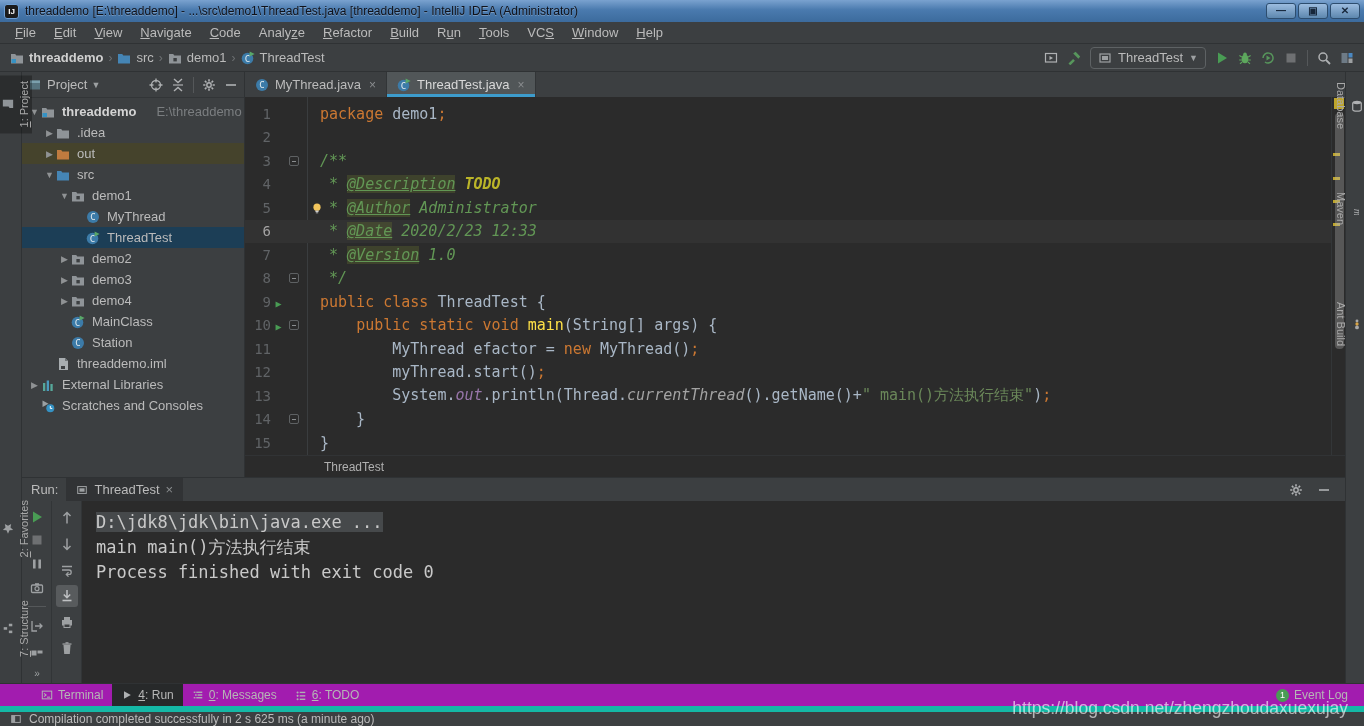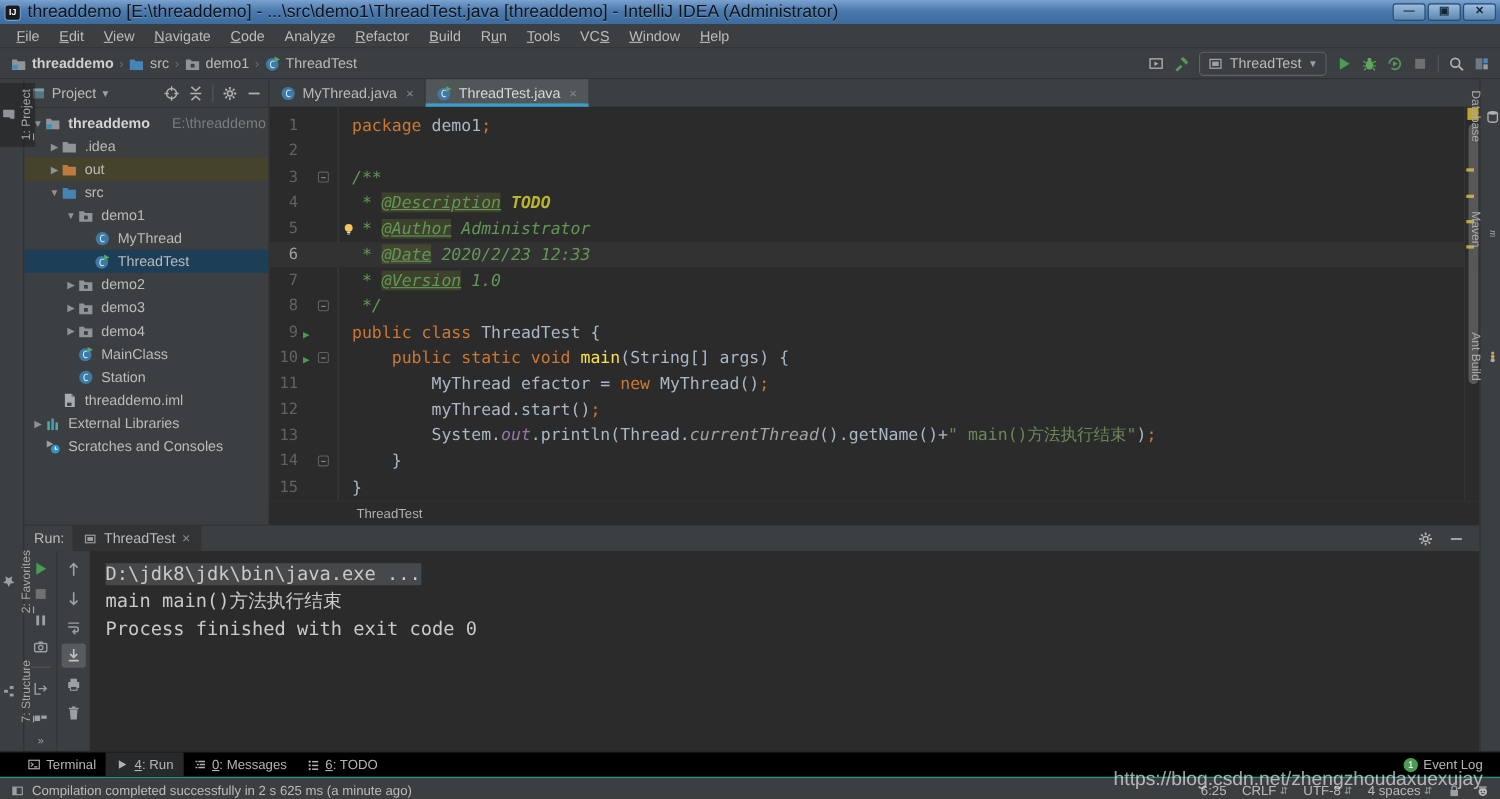--- a/index.html
+++ b/index.html
@@ -3,21 +3,21 @@
 <meta charset="utf-8">
 <style>
   * { box-sizing: border-box; margin: 0; padding: 0; }
   html,body { width: 1364px; height: 726px; overflow: hidden; }
   body { font-family: "Liberation Sans", sans-serif; background: #3c3f41; color: #bbbbbb; position: relative; }
   #app { width: 1364px; height: 726px; display: flex; flex-direction: column; position: relative; }
 
   
   .titlebar { height: 22px; background: linear-gradient(#7aa2cf, #4a7aae 45%, #3c6b9d); display: flex; align-items: center; padding: 0 4px; flex: none; }
   .titlebar .app-icon { width: 15px; height: 15px; background:#1b1b1b; border-radius: 3px; color:#fff; font-size: 8px; font-weight: bold; display:flex; align-items:center; justify-content:center; margin-right: 6px; border:1px solid #6fa0d5;}
-  .titlebar .title { font-size: 16px; color: #10121a; text-shadow: 0 1px 0 rgba(255,255,255,.25); white-space: nowrap; overflow: hidden; }
+  .titlebar .title { font-size: 12px; color: #10121a; text-shadow: 0 1px 0 rgba(255,255,255,.25); white-space: nowrap; overflow: hidden; }
   .win-controls { margin-left: auto; display: flex; gap: 2px; }
   .win-btn { width: 30px; height: 16px; border-radius: 3px; background: linear-gradient(#9cbcdf, #5d87ae); border: 1px solid #2d4d6e; color: #16263a; font-size: 10px; line-height: 13px; text-align: center; font-weight: bold; }
 
   
   .menubar { height: 22px; background: #3c3f41; display: flex; align-items: center; padding-left: 6px; flex: none; border-bottom: 1px solid #2f3234; }
   .menu-item { font-size: 13px; color: #bbbbbb; padding: 0 9px; }
   .menu-item u { text-decoration: underline; }
 
   
   .navbar { height: 28px; background: #3c3f41; display: flex; align-items: center; padding: 0 10px; flex: none; border-bottom: 1px solid #2f3234; }
@@ -113,28 +113,28 @@
   .run-body { flex: 1; display: flex; background: #2b2b2b; min-height: 0; }
   .run-col { width: 30px; flex: none; background: #3c3f41; border-right: 1px solid #323537; display: flex; flex-direction: column; align-items: center; padding-top: 6px; gap: 4px; }
   .run-col .rbtn { width: 22px; height: 22px; display: flex; align-items: center; justify-content: center; border-radius: 3px; color: #9da0a2; font-size: 12px; }
   .run-col .rbtn.active { background: #585b5d; }
   .run-col .rsep { width: 18px; height: 1px; background: #55585a; margin: 5px 0; }
   .console { flex: 1; font-family: "DejaVu Sans Mono", monospace; font-size: 17px; color: #c9c9c9; padding: 9px 0 0 14px; line-height: 25px; }
   .console .cline { white-space: pre; }
   .console .cline.selected span { background: #46494b; }
 
   
-  .bottombar { height: 23px; flex: none; background: #000000; border-top: 1px solid #2f3234; display: flex; align-items: center; padding-left: 16px; font-size: 12px; position: relative; }
+  .bottombar { height: 23px; flex: none; background: #a21caf; border-top: 1px solid #2f3234; display: flex; align-items: center; padding-left: 32px; font-size: 12px; position: relative; }
   .bb-tab { display: flex; align-items: center; gap: 5px; padding: 0 9px; height: 100%; color: #b6b6b6; }
   .bb-tab.active { background: #27292a; }
   .bb-tab u { text-decoration: underline; }
   .event-log { position: absolute; right: 16px; top: 0; height: 100%; display: flex; align-items: center; gap: 5px; color: #b6b6b6; }
   .el-badge { width: 13px; height: 13px; border-radius: 50%; background: #499c54; color: #fff; font-size: 9px; display: flex; align-items: center; justify-content: center; }
 
-  .statusbar { height: 20px; flex: none; background: #3c3f41; border-top: 1px solid #14b8a6; display: flex; align-items: flex-end; font-size: 12px; color: #bbbbbb; padding: 0 10px; }
+  .statusbar { height: 20px; flex: none; background: #3c3f41; border-top: 6px solid #14b8a6; display: flex; align-items: center; font-size: 12px; color: #bbbbbb; padding: 0 10px; }
   .sb-left { display: flex; align-items: center; gap: 7px; }
   .sb-right { margin-left: auto; display: flex; align-items: center; gap: 14px; }
   .sb-item { display: flex; align-items: center; gap: 3px; white-space: nowrap; margin-top: 32px; }
   .sb-chev { font-size: 9px; color: #9da0a2; }
 
   .watermark { position: absolute; right: 16px; bottom: 7px; font-size: 17.5px; color: rgba(255,255,255,.62); z-index: 50; pointer-events: none; }
 
   .ic { display: inline-flex; width: 14px; height: 14px; align-items: center; justify-content: center; flex: none; }
   .ic svg { width: 14px; height: 14px; display: block; }
   .ic.small, .ic.small svg { width: 12px; height: 12px; }

